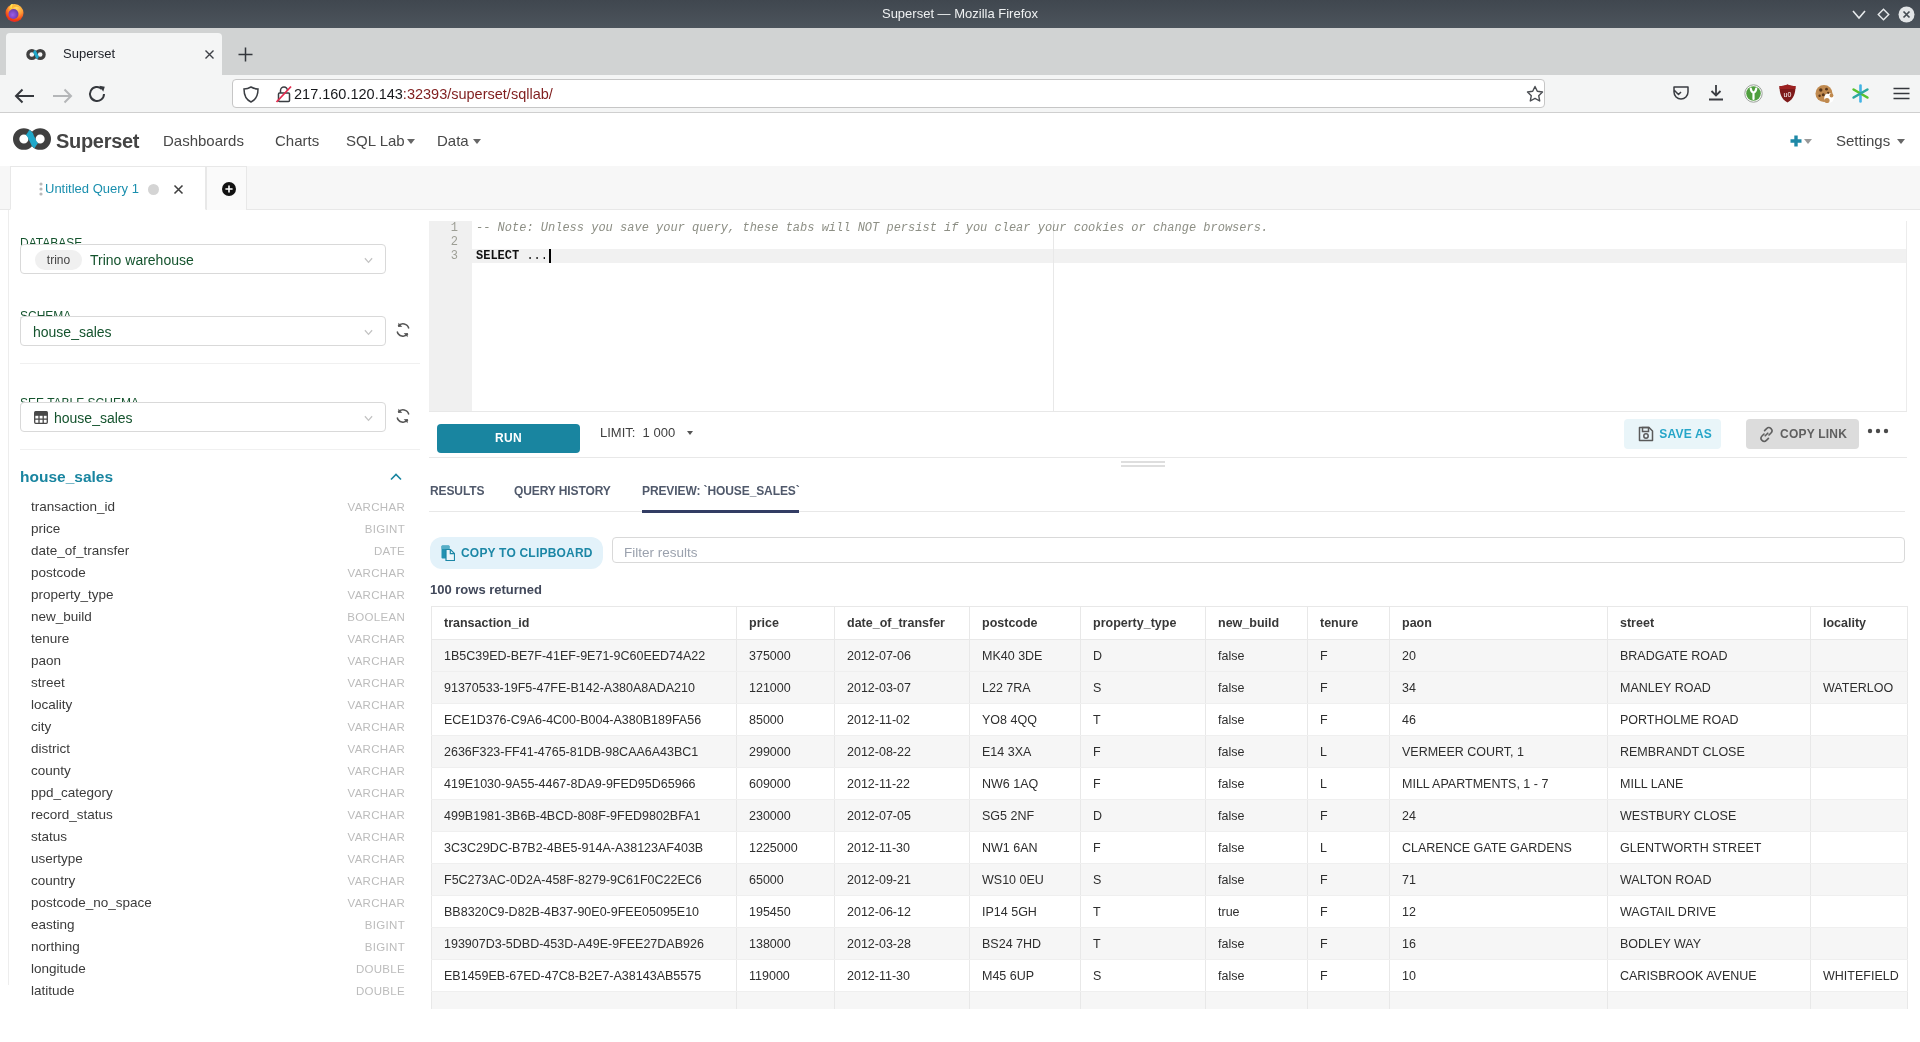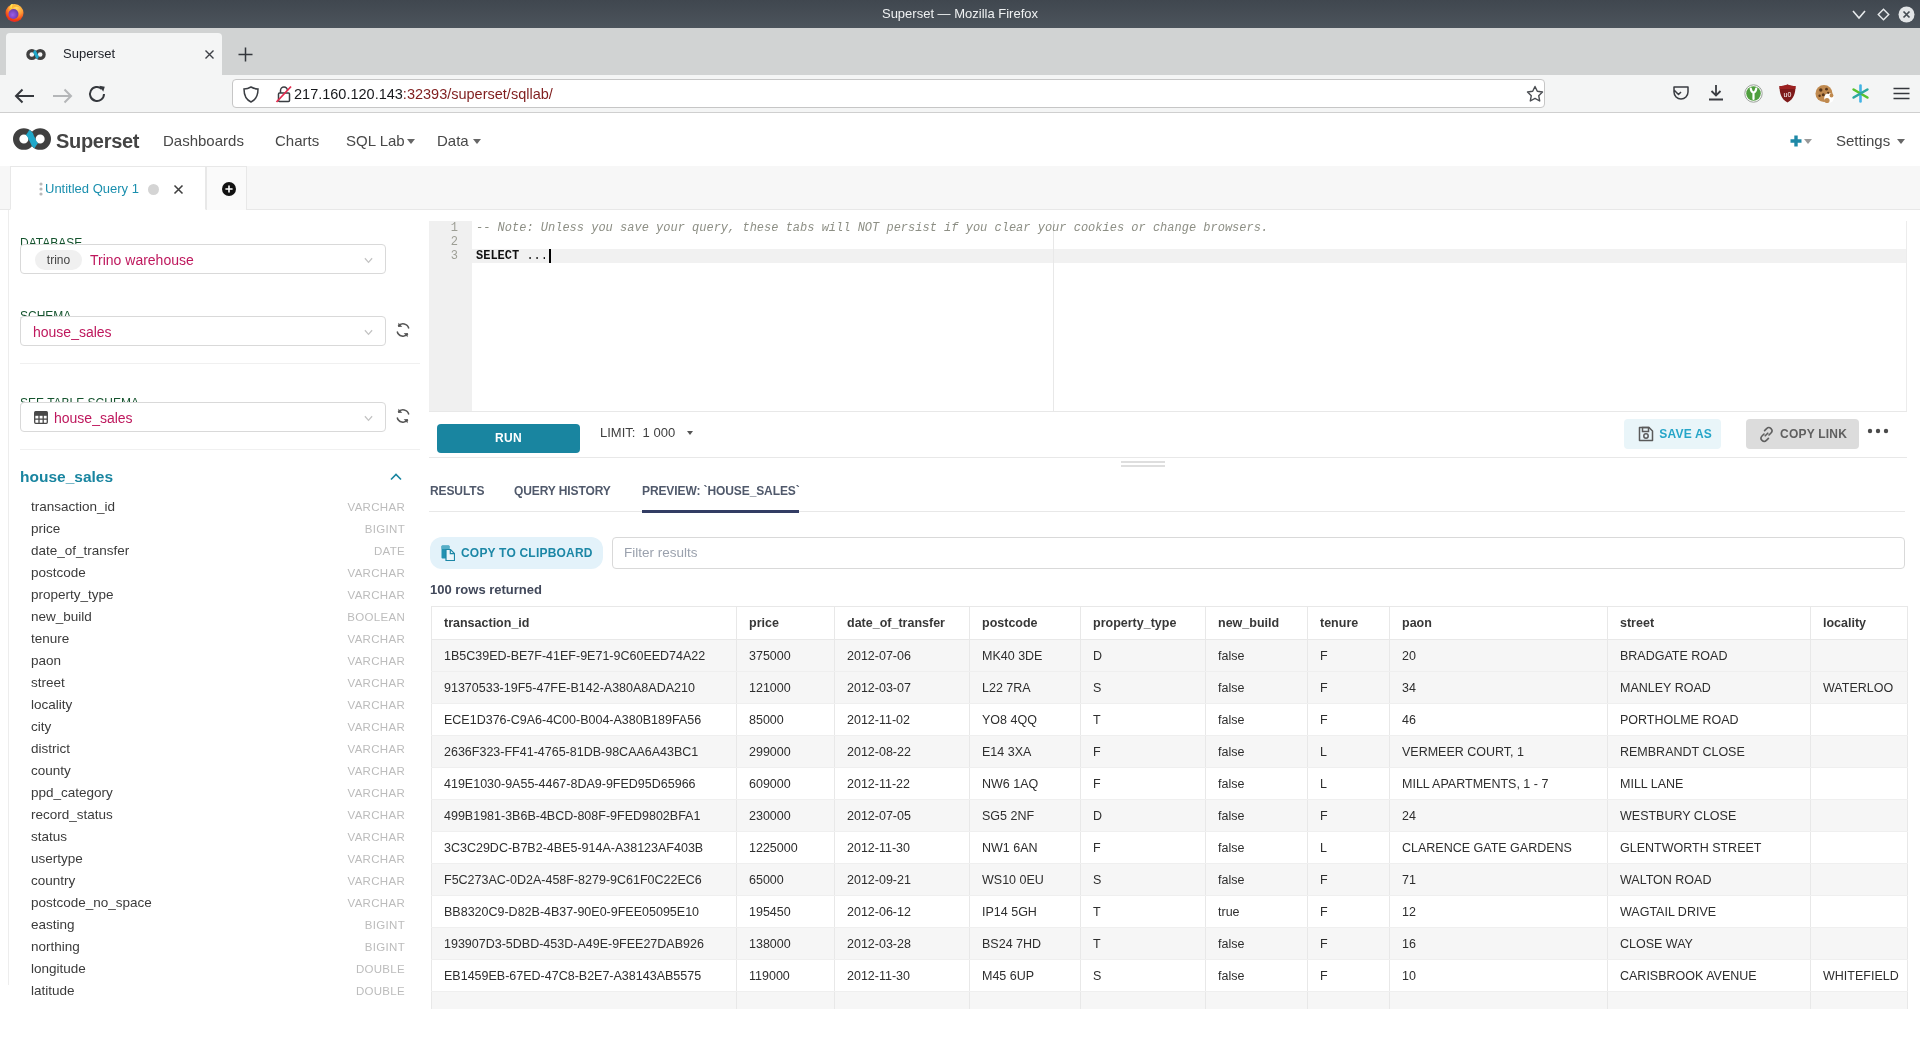--- a/index.html
+++ b/index.html
@@ -37,21 +37,21 @@
 #qtab1 .t { position:absolute; left:34px; top:14px; font-size:13px; color:#1a8fae; }
 #qtab1 .dot { position:absolute; left:137px; top:17px; width:11px; height:11px; border-radius:50%;
   background:#d4d4d4; }
 #qtab2 { position:absolute; left:206px; top:0; width:41px; height:44px; background:#fafafa;
   border:1px solid #e8e8e8; border-bottom:none; }
 
 #sidebar { position:absolute; left:0; top:210px; width:424px; height:832px; background:#fff; }
 .sidelabel { position:absolute; left:20px; font-size:12px; color:#14532d;margin-top:12px; }
 .selbox { position:absolute; left:20px; width:366px; height:30px; background:#fff;
   border:1px solid #d9d9d9; border-radius:4px; }
-.selbox .txt { position:absolute; top:7px; font-size:13.5px; color:#be185d; }
+.selbox .txt { position:absolute; top:7px; font-size:13.5px; color:#14532d; }
 .chevd { position:absolute; width:9px; height:9px; }
 .hr { position:absolute; left:20px; width:400px; border-top:1px solid #f0f0f0; }
 .coltable { position:absolute; left:31px; top:286px; width:374px; }
 .colrow { height:22px; position:relative; }
 .colrow .n { position:absolute; left:0; top:3px; font-size:13.5px; color:#3b3b3b; }
 .colrow .y { position:absolute; right:0; top:5px; font-size:11.5px; color:#bcbcbc; letter-spacing:.3px; }
 
 #editor { position:absolute; left:429px; top:221px; width:1478px; height:190px; background:#fff;
   border-right:1px solid #ececec; }
 #gutter { position:absolute; left:0; top:0; width:43px; height:190px; background:#f0f0f0;
@@ -77,21 +77,21 @@
   letter-spacing:.2px; white-space:nowrap; }
 
 #south { position:absolute; left:429px; top:458px; width:1478px; height:584px; background:#fff; }
 .stab { position:absolute; top:26px; font-size:12px; font-weight:bold; color:#50596b;
   letter-spacing:-0.1px; white-space:nowrap; }
 #stabline { position:absolute; left:0; top:53px; width:1476px; height:1px; background:#e8e8e8; }
 #inkbar { position:absolute; left:213px; top:52px; width:157px; height:3px; background:#333d64; }
 #copyclip { position:absolute; left:1px; top:79px; width:173px; height:32px; background:#e3f2fa;
   border-radius:12px; color:#1c87a6; font-size:12px; font-weight:bold; line-height:32px;
   padding-left:31px; letter-spacing:.2px; white-space:nowrap; }
-#filterbox { position:absolute; left:183px; top:79px; width:1293px; height:32px; background:#fff;
+#filterbox { position:absolute; left:183px; top:79px; width:1293px; height:26px; background:#fff;
   border:1px solid #d9d9d9; border-radius:4px; color:#9aa1ad; font-size:13.5px; line-height:30px;
   padding-left:11px; }
 #rowsret { position:absolute; left:1px; top:124px; font-size:13px; color:#41485a; font-weight:bold;
   white-space:nowrap; }
 
 #rtable { position:absolute; left:2px; top:148px; width:1476px; border-collapse:collapse;
   table-layout:fixed; font-size:12.5px; color:#2e2e2e; }
 #rtable th { height:33px; font-size:12.5px; font-weight:bold; color:#383838; text-align:left;
   padding:0 0 0 12px; border:1px solid #e8e8e8; background:#fff; }
 #rtable td { height:32px; padding:0 0 0 12px; border-left:1px solid #e8e8e8;
@@ -581,21 +581,21 @@
         </tr>
 <tr class="odd">
           <td>193907D3-5DBD-453D-A49E-9FEE27DAB926</td>
           <td>138000</td>
           <td>2012-03-28</td>
           <td>BS24 7HD</td>
           <td>T</td>
           <td>false</td>
           <td>F</td>
           <td>16</td>
-          <td>CLOSE WAY</td>
+          <td>BODLEY WAY</td>
           <td></td>
         </tr>
 <tr>
           <td>EB1459EB-67ED-47C8-B2E7-A38143AB5575</td>
           <td>119000</td>
           <td>2012-11-30</td>
           <td>M45 6UP</td>
           <td>S</td>
           <td>false</td>
           <td>F</td>

